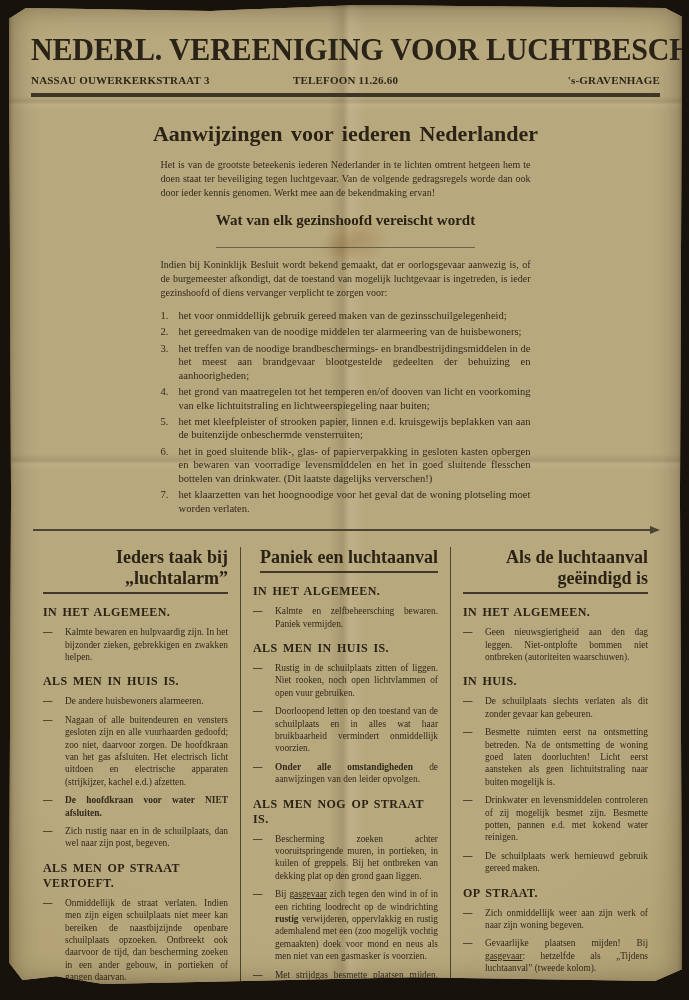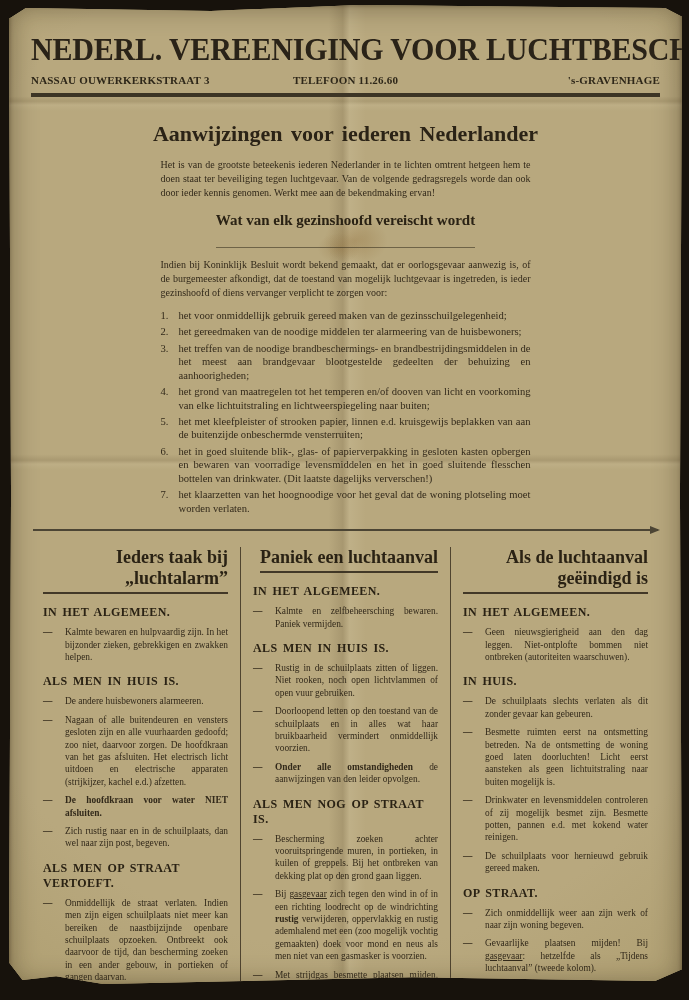--- a/index.html
+++ b/index.html
@@ -215,21 +215,21 @@
             <div class="c-item">
               <span class="c-dash">—</span>
               <span class="c-text">Besmette ruimten eerst na ontsmetting betreden. Na de ontsmetting de woning goed laten doorluchten! Licht eerst aansteken als geen lichtuitstraling naar buiten mogelijk is.</span>
             </div>
             <div class="c-item">
               <span class="c-dash">—</span>
               <span class="c-text">Drinkwater en levensmiddelen controleren of zij mogelijk besmet zijn. Besmette potten, pannen e.d. met kokend water reinigen.</span>
             </div>
             <div class="c-item">
               <span class="c-dash">—</span>
-              <span class="c-text">De schuilplaats voor hernieuwd gebruik gereed maken.</span>
+              <span class="c-text">De schuilplaats werk hernieuwd gebruik gereed maken.</span>
             </div>
             <h4 class="col-heading">OP STRAAT.</h4>
             <div class="c-item">
               <span class="c-dash">—</span>
               <span class="c-text">Zich onmiddellijk weer aan zijn werk of naar zijn woning begeven.</span>
             </div>
             <div class="c-item">
               <span class="c-dash">—</span>
               <span class="c-text">Gevaarlijke plaatsen mijden! Bij <u>gasgevaar</u>: hetzelfde als „Tijdens luchtaanval” (tweede kolom).</span>
             </div>

